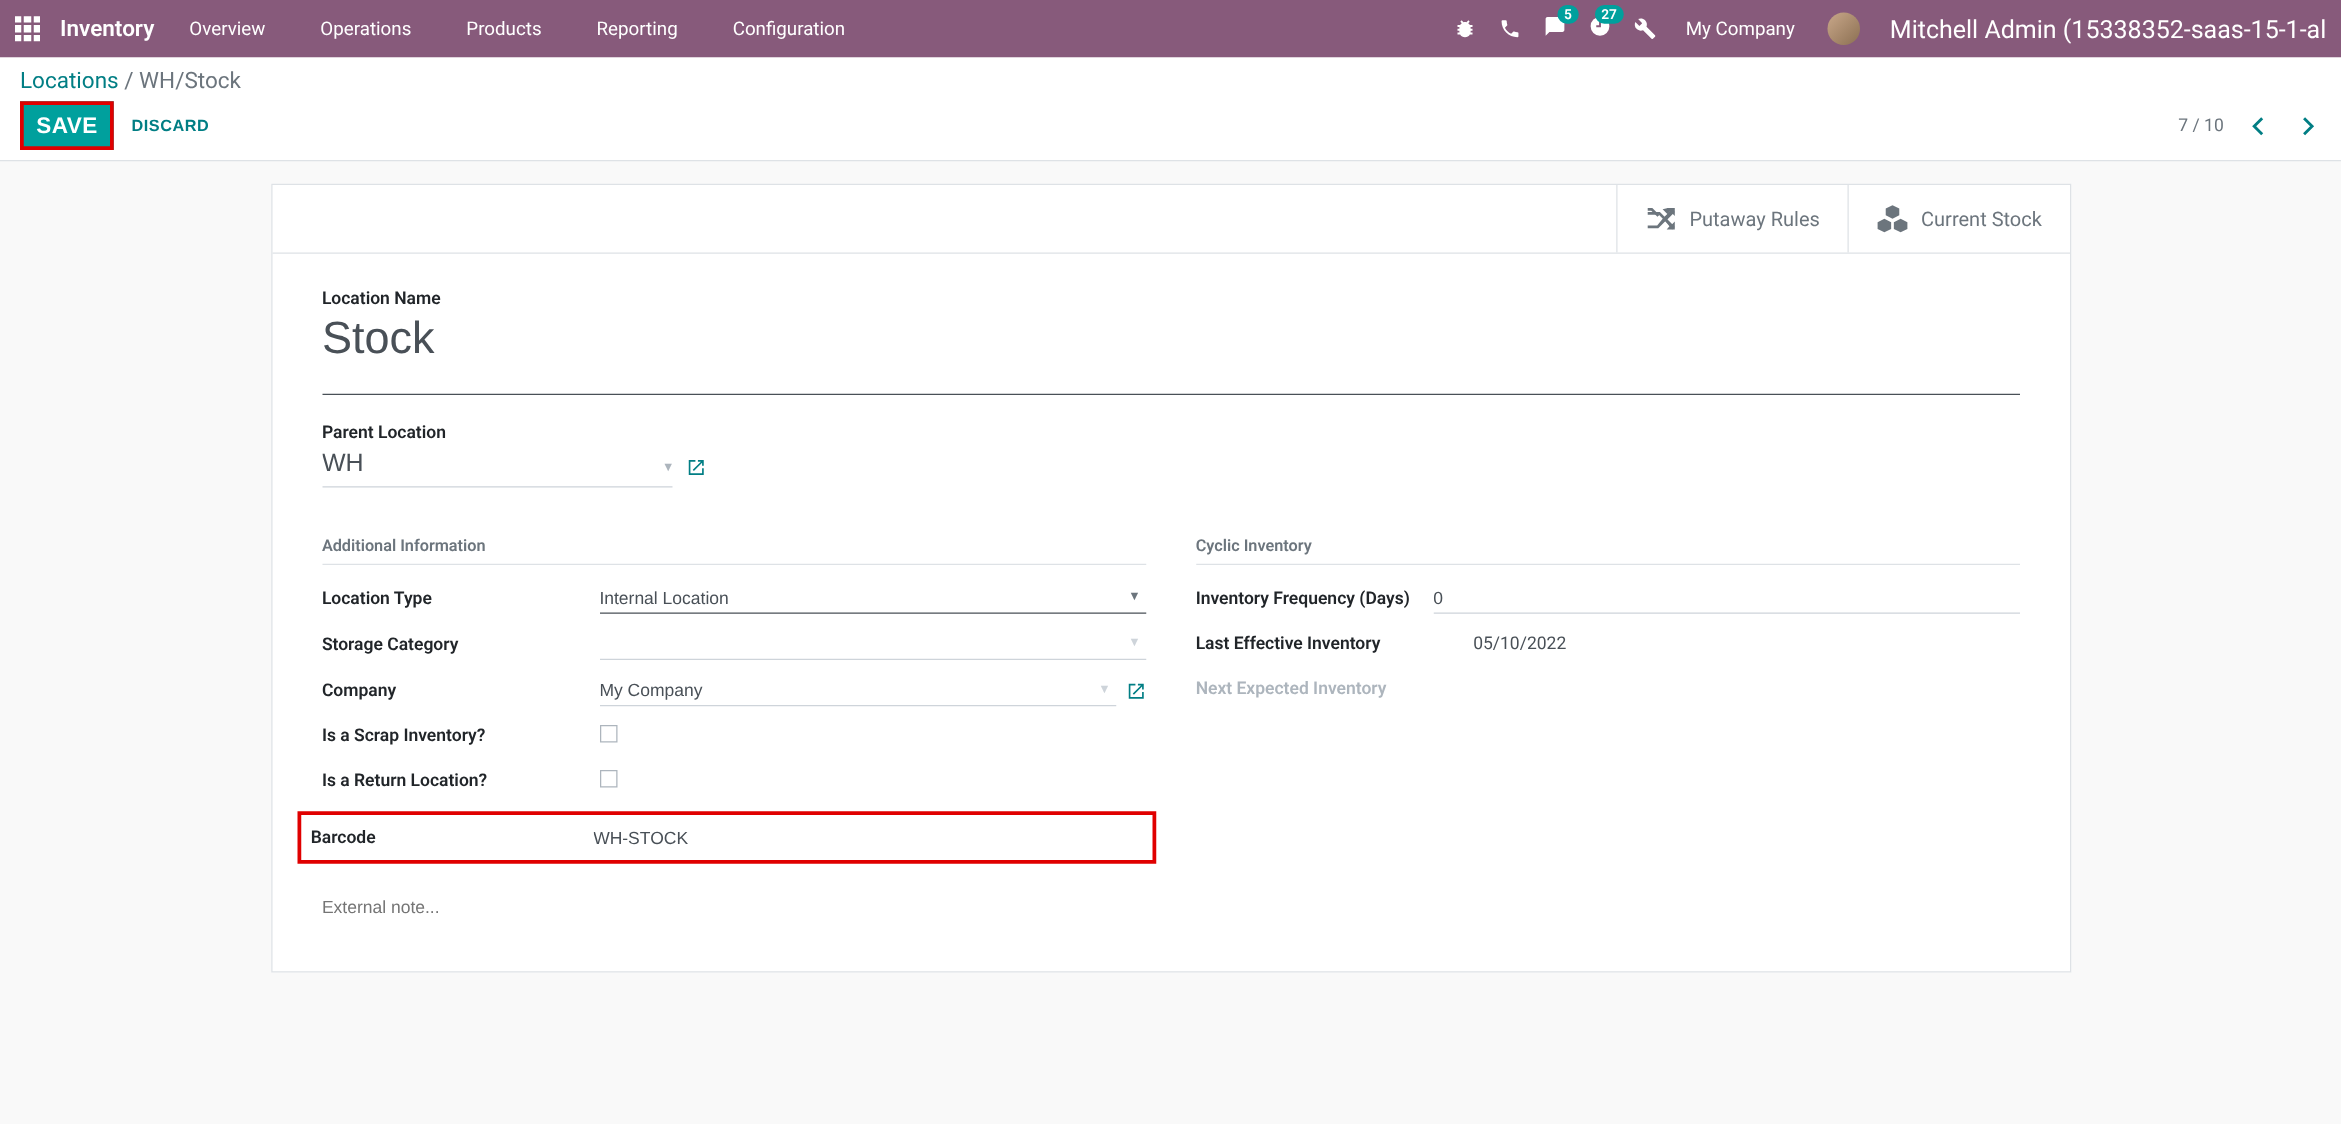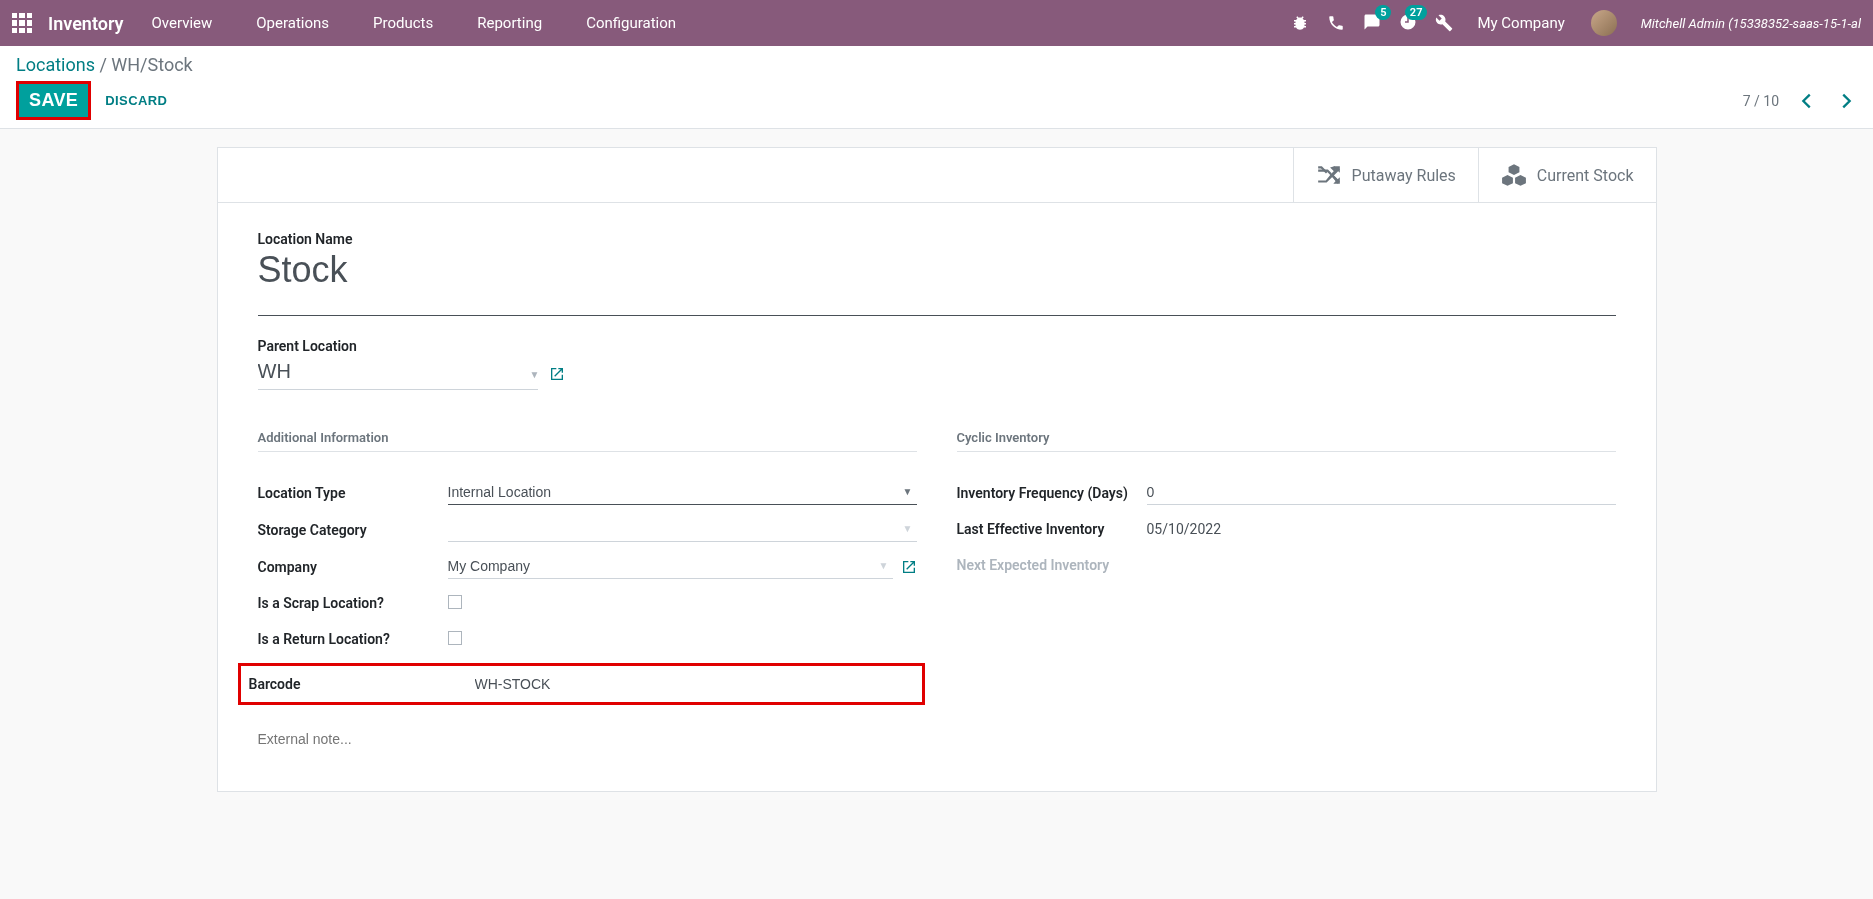--- a/index.html
+++ b/index.html
@@ -10,21 +10,21 @@
 .apps-icon { width: 20px; height: 20px; display: grid; grid-template-columns: repeat(3,1fr); grid-template-rows: repeat(3,1fr); gap: 2px; margin-right: 16px; cursor: pointer; }
 .apps-icon span { background: #fff; display: block; }
 .brand { font-size: 18px; font-weight: 600; margin-right: 28px; }
 .menu { display: flex; gap: 44px; }
 .menu-item { color: #fff; font-size: 15px; cursor: pointer; }
 .right-tools { margin-left: auto; display: flex; align-items: center; gap: 18px; }
 .tool-icon { width: 18px; height: 18px; fill: #fff; cursor: pointer; position: relative; }
 .badge { position: absolute; top: -8px; right: -10px; background: #00a09d; color: #fff; border-radius: 10px; font-size: 11px; padding: 1px 5px; font-weight: 600; }
 .company-name { font-size: 15px; margin-left: 6px; cursor: pointer; }
 .avatar { width: 26px; height: 26px; border-radius: 50%; background: linear-gradient(135deg,#c9a88a,#8b6f52); margin-left: 8px; }
-.username { font-size: 13px; margin-left: 6px; white-space: nowrap; overflow: hidden; font-style: italic; }
+.username { font-size: 20px; margin-left: 6px; white-space: nowrap; overflow: hidden; }
 
 
 .controlbar { background: #fff; padding: 8px 16px 0 16px; }
 .breadcrumb { font-size: 18px; color: #6c757d; margin-bottom: 6px; }
 .breadcrumb a { color: #017e84; text-decoration: none; }
 .controlbar-row { display: flex; align-items: center; padding-bottom: 8px; }
 .btn-save { background: #00a09d; border: 3px solid #e00000; color: #fff; font-weight: 700; font-size: 18px; padding: 6px 10px; cursor: pointer; letter-spacing: 0.4px; }
 .btn-discard { background: none; border: none; color: #017e84; font-weight: 700; font-size: 13px; margin-left: 14px; cursor: pointer; letter-spacing: 0.4px; }
 .pager { margin-left: auto; display: flex; align-items: center; gap: 17px; color: #6c757d; font-size: 14px; }
 .chevron { width: 22px; height: 22px; cursor: pointer; stroke: #017e84; stroke-width: 2.5; fill: none; }
@@ -42,23 +42,23 @@
 .field-lbl { font-weight: 600; color: #212529; font-size: 14px; }
 .name-input { width: 100%; font-size: 36px; border: none; border-bottom: 1px solid #495057; padding: 2px 0 24px 0; outline: none; color: #495057; }
 .lbl-small { font-weight: 600; color: #212529; font-size: 14px; margin-top: 22px; display: block; }
 .m2o-wrap { display: flex; align-items: center; gap: 10px; margin-top: 4px; }
 .m2o-input { width: 280px; border: none; border-bottom: 1px solid #ced4da; font-size: 20px; padding: 2px 0 6px 0; outline: none; color: #495057; background: transparent; }
 .m2o-caret { color: #adb5bd; font-size: 10px; margin-left: -18px; pointer-events: none; }
 .ext-link { width: 16px; height: 16px; fill: #017e84; cursor: pointer; }
 
 .cols { display: flex; gap: 40px; margin-top: 40px; }
 .col { flex: 1; }
-.section-title { color: #6c757d; font-size: 13px; font-weight: 600; border-bottom: 1px solid #dee2e6; padding-bottom: 6px; margin-bottom: 28px; }
+.section-title { color: #6c757d; font-size: 13px; font-weight: 600; border-bottom: 1px solid #dee2e6; padding-bottom: 6px; margin-bottom: 14px; }
 .frow { display: flex; align-items: center; margin-bottom: 12px; min-height: 24px; }
-.frow .flabel { width: 190px; font-weight: 600; color: #212529; font-size: 14px; }
+.frow .flabel { width: 222px; font-weight: 600; color: #212529; font-size: 14px; }
 .frow .flabel.muted { color: #adb5bd; }
 .frow .fval { flex: 1; position: relative; }
 .sel-input { width: 100%; border: none; border-bottom: 1px solid #ced4da; font-size: 14px; padding: 4px 0; outline: none; color: #495057; background: transparent; }
 .sel-input.focused { border-bottom: 1px solid #495057; }
 .sel-caret { position: absolute; right: 4px; top: 6px; color: #6c757d; font-size: 10px; pointer-events: none; }
 .sel-caret.muted { color: #ced4da; }
 .comp-wrap { display: flex; align-items: center; gap: 8px; }
 .chk { width: 14px; height: 14px; border: 1px solid #adb5bd; cursor: pointer; display: inline-block; }
 .text-input { width: 100%; border: none; border-bottom: 1px solid #ced4da; font-size: 14px; padding: 4px 0; outline: none; color: #495057; background: transparent; }
 .ro-val { color: #495057; font-size: 14px; }
@@ -198,21 +198,21 @@
                 <input class="sel-input" value="My Company" style="">
                 <span class="sel-caret muted">▼</span>
               </div>
               <svg class="ext-link" viewBox="0 0 24 24">
                   <path d="M14 3v2h3.6l-9.8 9.8 1.4 1.4L19 6.4V10h2V3h-7zM5 5h6V3H3v18h18v-8h-2v6H5V5z"></path>
                 </svg>
             </div>
           </div>
 
           <div class="frow">
-            <div class="flabel">Is a Scrap Location?</div>
+            <div class="flabel">Is a Scrap Inventory?</div>
             <div class="fval"><span class="chk"></span></div>
           </div>
 
           <div class="frow">
             <div class="flabel">Is a Return Location?</div>
             <div class="fval"><span class="chk"></span></div>
           </div>
 
           <div class="barcode-hl">
             <div class="frow">

